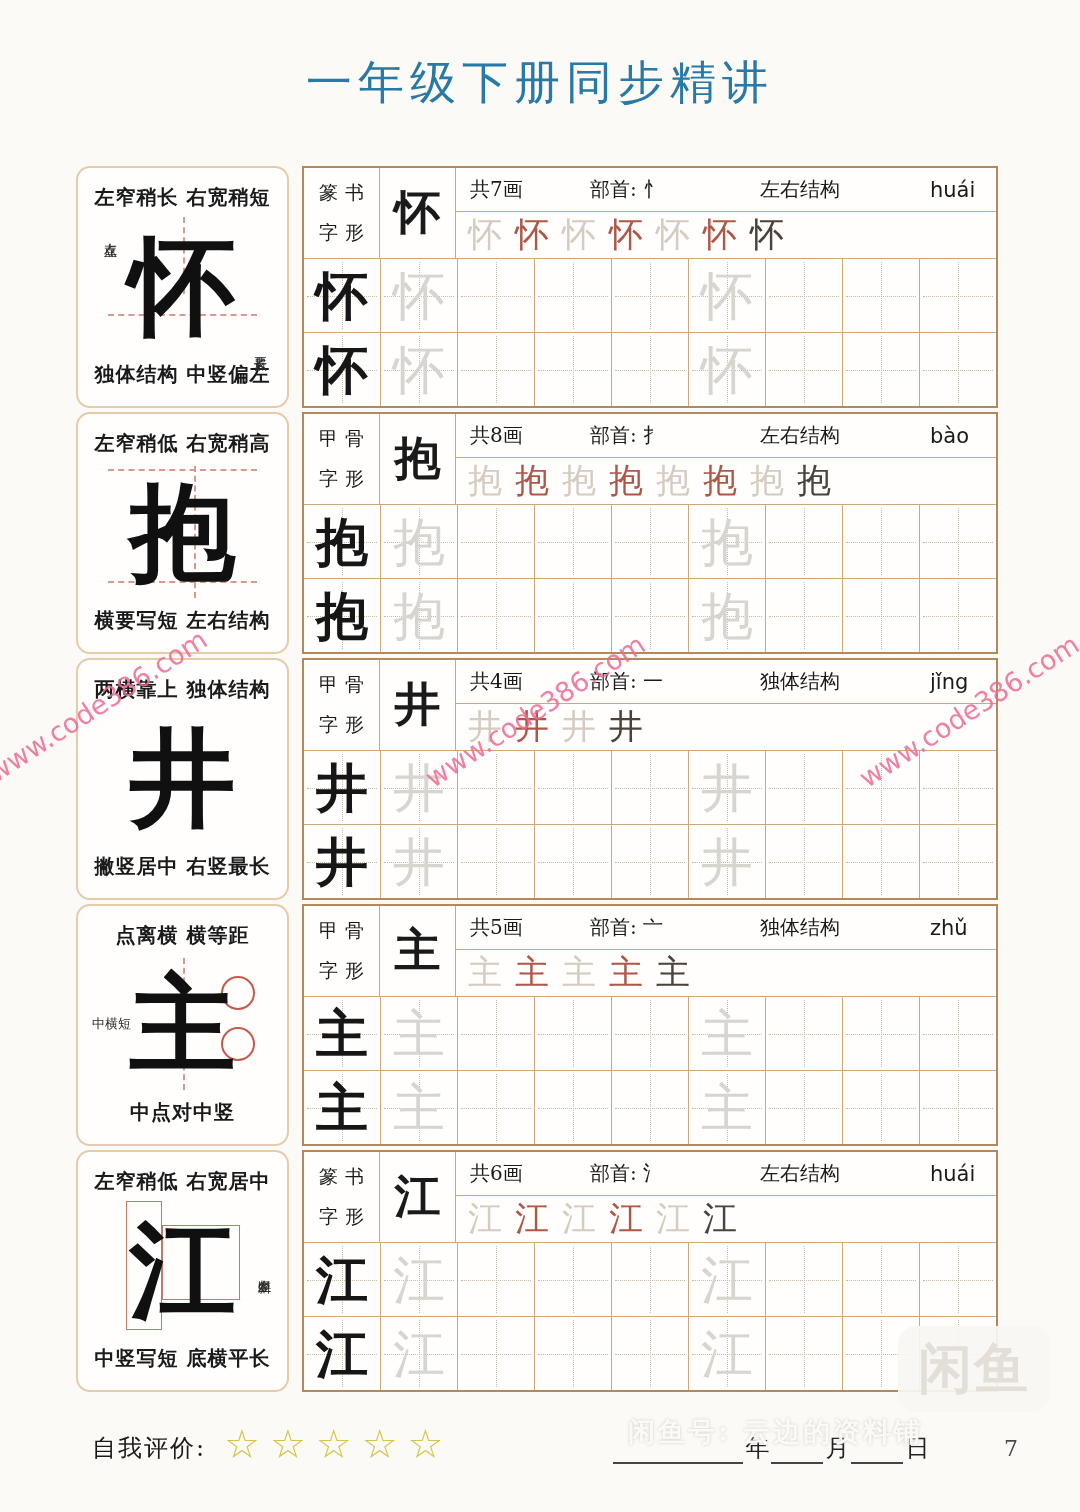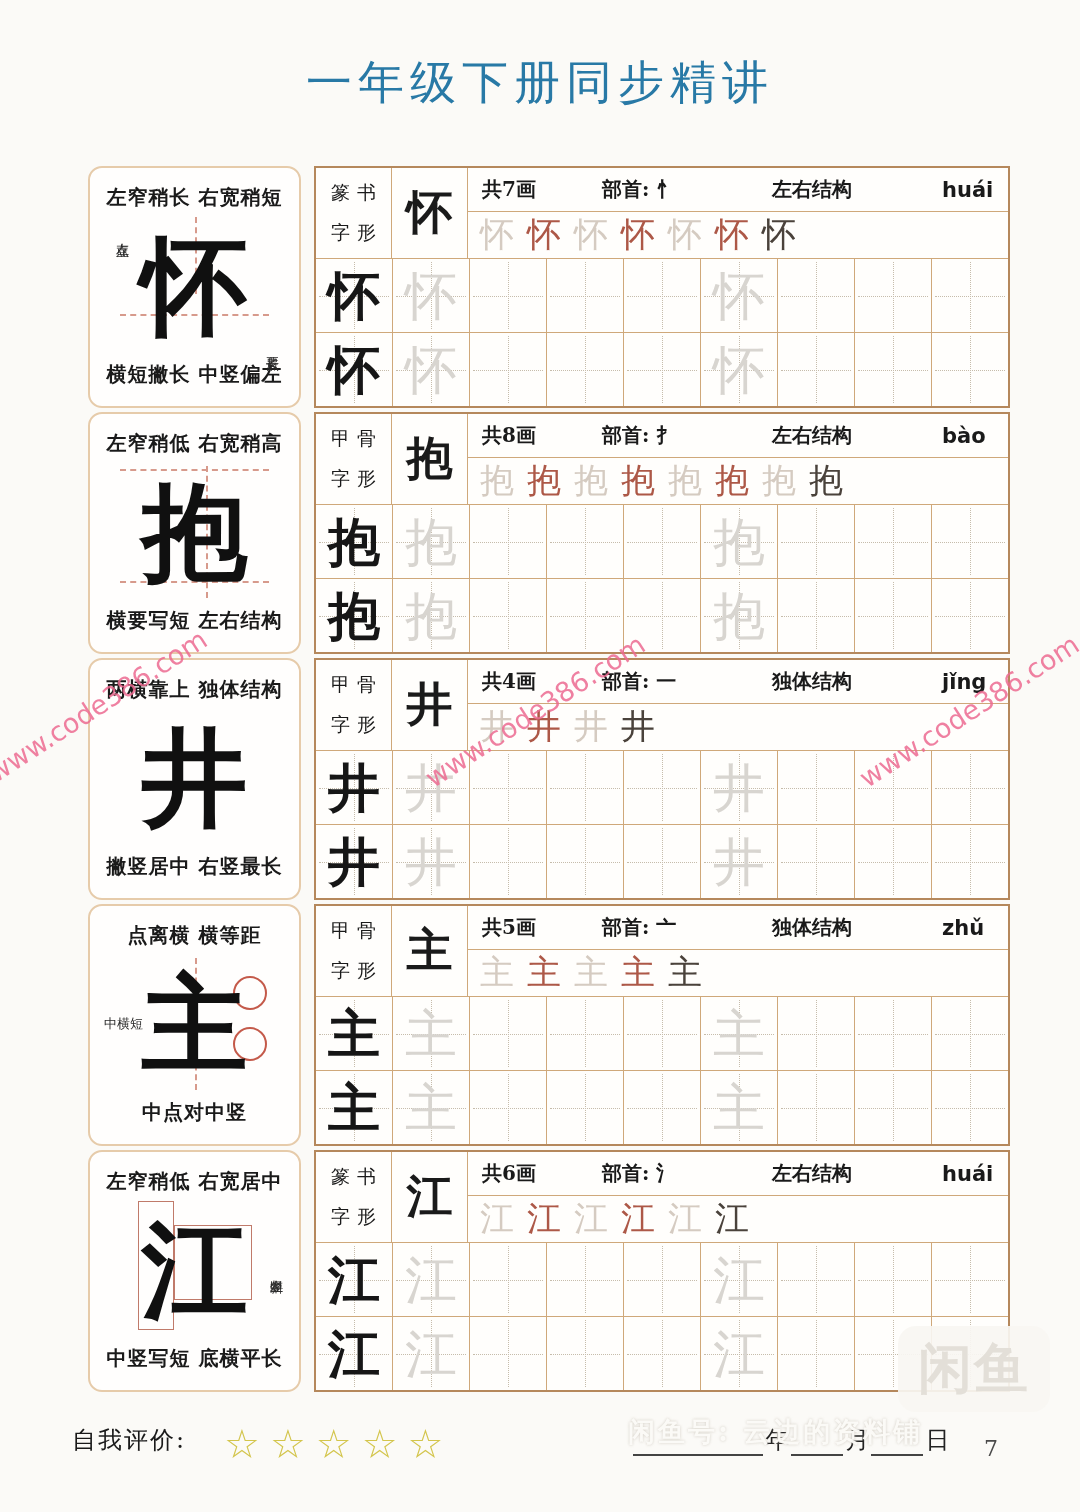--- a/index.html
+++ b/index.html
@@ -14,21 +14,21 @@
   }
   .page-title {
     text-align:center;
     font-size:46px;
     font-weight:normal;
     letter-spacing:6px;
     color:#2879a6;
     padding-top:52px;
     font-family:"DejaVu Sans", sans-serif;
   }
-  .sections { position:absolute; left:88px; top:166px; width:922px; display:flex; flex-direction:column; gap:4px; }
+  .sections { position:absolute; left:76px; top:166px; width:922px; display:flex; flex-direction:column; gap:4px; }
   .lesson { display:flex; gap:13px; height:242px; }
 
   
   .tipbox {
     width:213px; height:100%;
     border:2px solid #e6cbaa; border-radius:14px;
     background:#fffefd;
     position:relative;
     display:flex; flex-direction:column; align-items:center; justify-content:space-between;
     padding:16px 6px 18px 6px;
@@ -69,41 +69,41 @@
   .ancient {
     grid-row:1/3; grid-column:2;
     border-right:1px solid #cfa87a;
     display:flex; align-items:center; justify-content:center;
     font-size:46px; font-weight:bold;
   }
   .info-row {
     grid-row:1; grid-column:3;
     border-bottom:1px solid #cfa87a;
     display:grid; grid-template-columns:120px 170px 170px 1fr;
-    align-items:center; font-size:20px; padding-left:14px;font-weight:bold;
+    align-items:center; font-size:20px; padding-left:14px;
   }
   .info-pinyin { font-family:"DejaVu Sans", sans-serif; font-size:21px; }
   .stroke-row {
     grid-row:2; grid-column:3;
     display:flex; align-items:center; gap:13px; padding-left:12px;
     font-size:34px; overflow:hidden;
   }
   .practice-row { display:flex; border-top:1px solid #cfa87a; grid-column:1/4; }
   .pcell { position:relative; flex:1; border-right:1px solid #cfa87a; display:flex; align-items:center; justify-content:center; }
   .pcell:last-child { border-right:none; }
   .pcell .gl-h { position:absolute; left:3px; right:3px; top:50%; border-top:1px dotted #c6bcab; }
   .pcell .gl-v { position:absolute; top:3px; bottom:3px; left:50%; border-left:1px dotted #c6bcab; }
   .pchar { position:relative; z-index:2; font-size:52px; line-height:1; }
   .pchar.model { color:#161616; font-weight:bold; }
   .pchar.ghost { color:#d8d5d0; }
 
   
   .footer {
-    position:absolute; left:72px; top:1424px; width:922px;
-    display:flex; align-items:flex-start; font-size:24px;gap:20px;
+    position:absolute; left:92px; top:1424px; width:922px;
+    display:flex; align-items:flex-end; font-size:24px;
   }
   .eval-label { letter-spacing:2px; }
   .stars { display:flex; gap:10px; margin-left:18px; font-size:40px; color:#d3c54c; line-height:1;
            font-family:"DejaVu Sans", sans-serif; }
   .star { cursor:pointer; }
   .dategroup { display:flex; align-items:flex-end; margin-left:170px; font-size:24px; color:#222; }
   .blank { display:inline-block; border-bottom:2px solid #444; height:26px; }
   .blank.long { width:130px; } .blank.short { width:52px; }
   .dategroup .dlabel { margin:0 2px; }
   .page-number { position:absolute; right:-4px; top:12px; font-size:22px; color:#4a4a4a; }
@@ -145,21 +145,21 @@
   <section class="lesson s1">
     <div class="tipbox">
       <div class="tip-top">左窄稍长  右宽稍短</div>
       <div class="charwrap">
         <div class="guide-v" style="top:4%; bottom:45%;"></div>
         <div class="guide-h" style="bottom:30%;"></div>
         <span class="ann vert ann-left">左点立</span>
         <div class="bigchar">怀</div>
         <span class="ann vert ann-right">点要长</span>
       </div>
-      <div class="tip-bottom">横短撇长  中竖偏左</div>
+      <div class="tip-bottom">独体结构  中竖偏左</div>
     </div>
     <div class="grid">
       <div class="script-label">
         <span>篆书</span>
         <span>字形</span>
       </div>
       <div class="ancient">怀</div>
       <div class="info-row">
         <span>共7画</span>
         <span><span>部首:</span> <span>忄</span></span>

